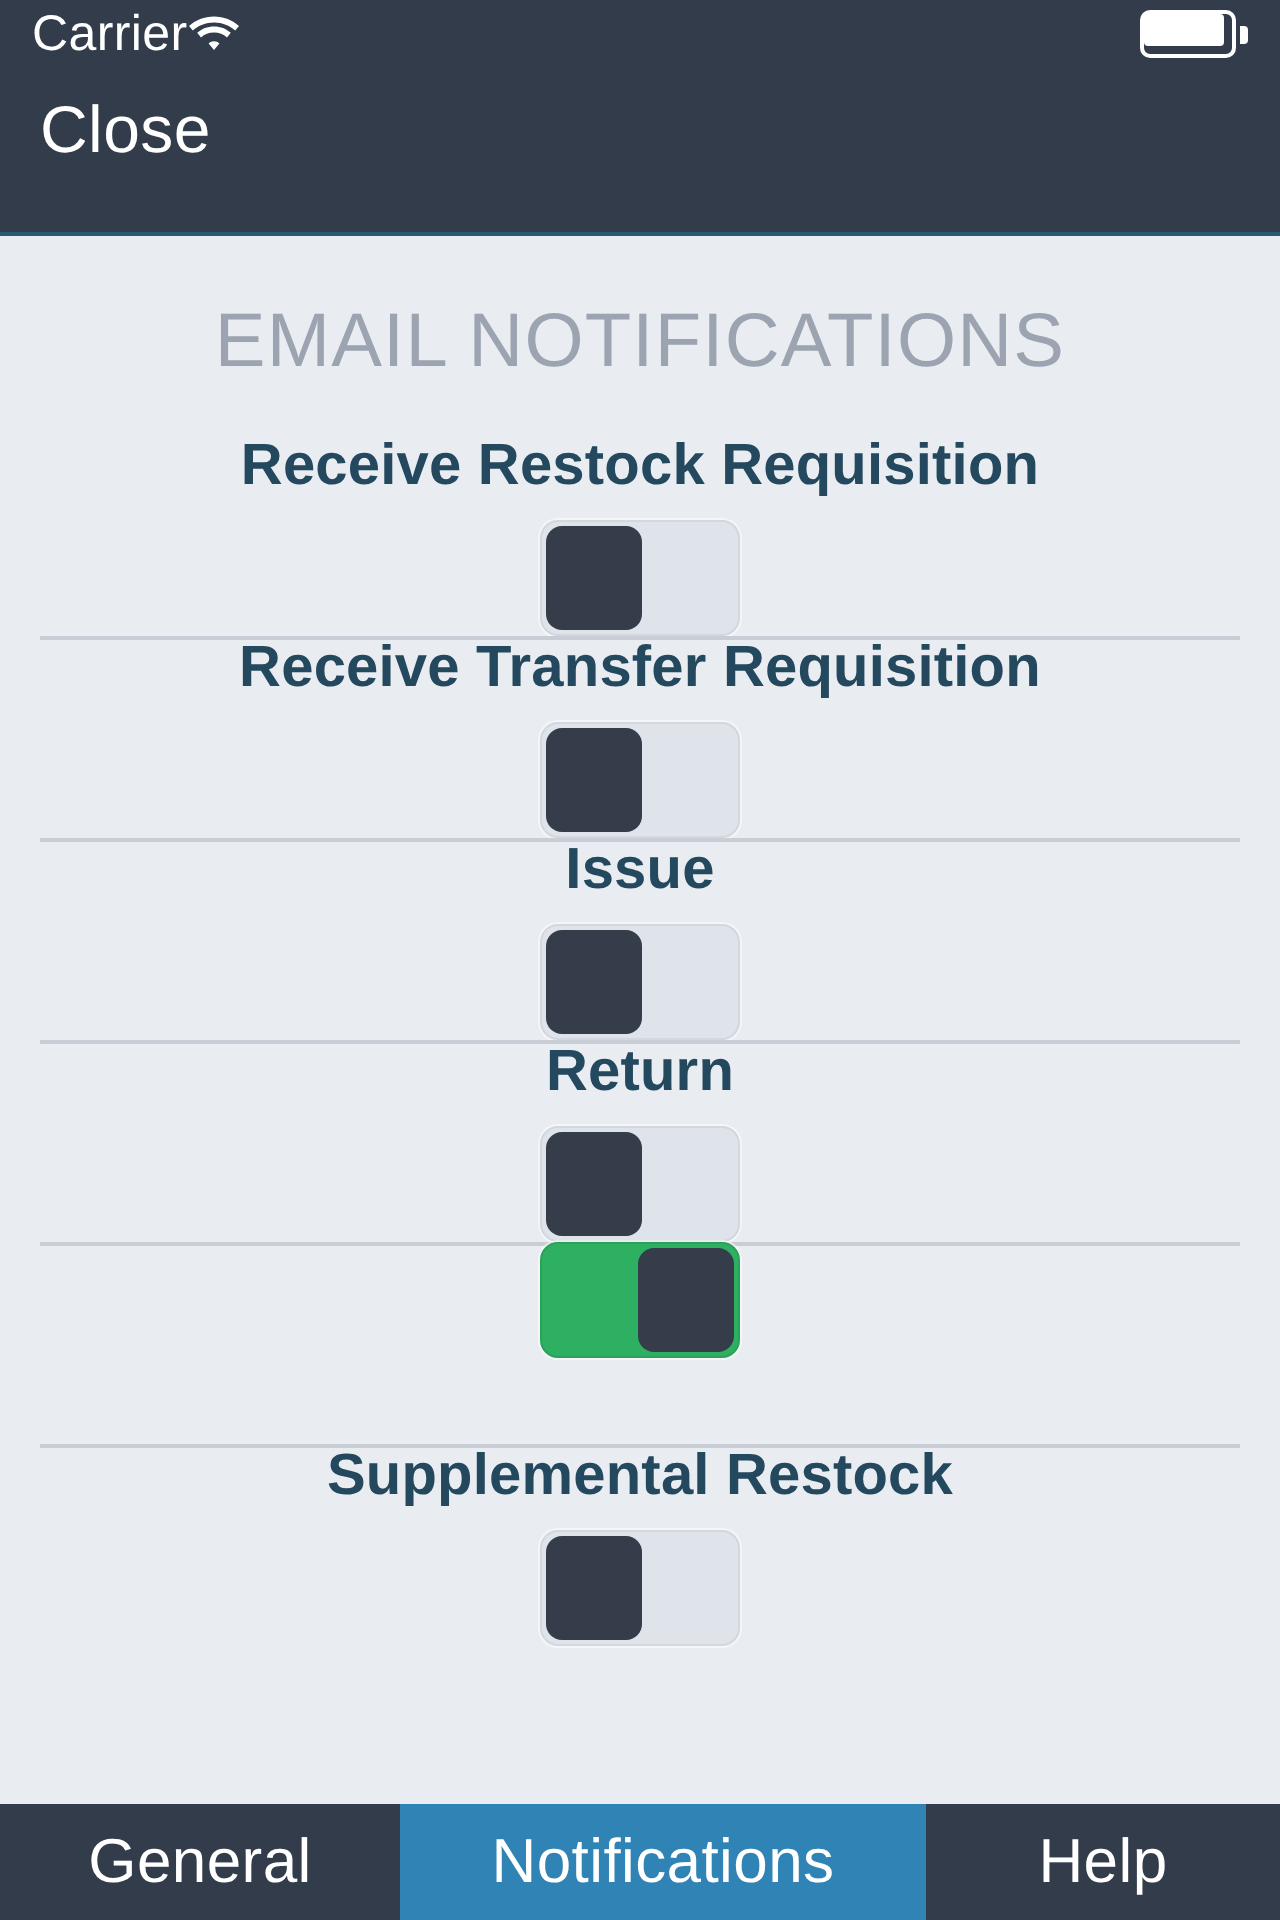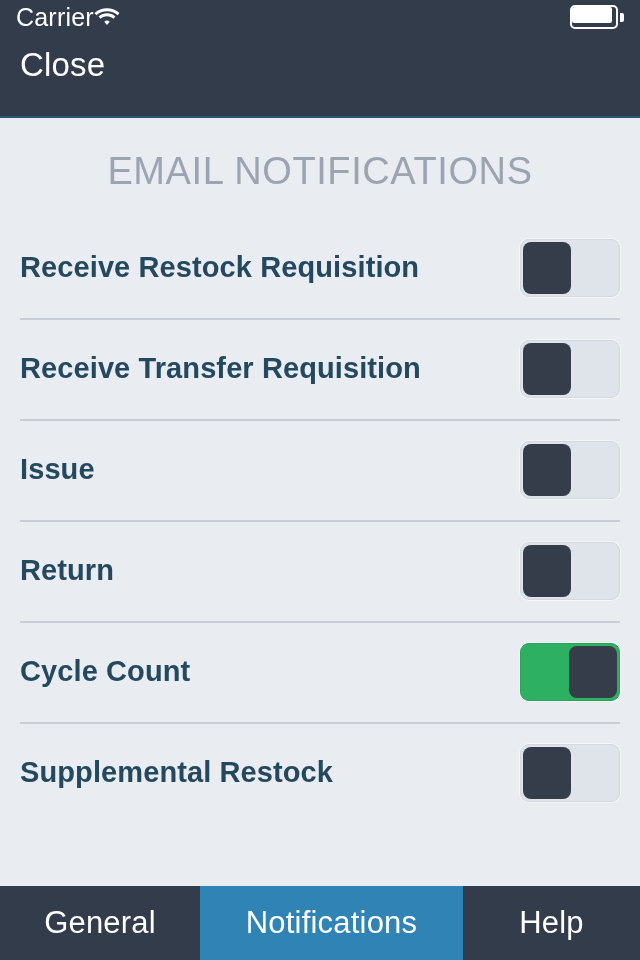--- a/index.html
+++ b/index.html
@@ -75,20 +75,21 @@
     letter-spacing:0.6px;
     padding-top:32px;
     padding-bottom:24px;
   }
   .rows { padding:0; }
   .row {
     position:relative;
     height:101px;
     display:flex; align-items:center; justify-content:space-between;
     padding:0 20px;
+    flex-direction:column;
   }
   .row + .row::before {
     content:"";
     position:absolute; left:20px; right:20px; top:0;
     height:2px; background:#c9ced6;
   }
   .row-label {
     color:#24495f;
     font-size:29px;
     font-weight:700;
@@ -108,21 +109,21 @@
   .toggle .knob {
     position:absolute; top:2px; width:48px; height:52px;
     background:#363d4a; border-radius:8px;
     left:2px;
   }
   .toggle.on { background:#2eb062; border-color:#2aa25a; }
   .toggle.on .knob { left:48px; }
 
   
   .tabbar {
-    position:absolute; bottom:0; left:0; width:640px; height:74px;
+    position:absolute; bottom:0; left:0; width:640px; height:58px;
     display:flex; background:#333c4a;
   }
   .tab {
     display:flex; align-items:center; justify-content:center;
     color:#ffffff;
     font-size:31px; font-weight:400; letter-spacing:0.2px;
     background:#333c4a;
     cursor:pointer;
     height:100%;
   }
@@ -183,21 +184,20 @@
           <span class="knob"></span>
         </span>
       </div>
       <div class="row">
         <span class="row-label">Return</span>
         <span class="toggle">
           <span class="knob"></span>
         </span>
       </div>
       <div class="row">
-        <span class="row-label">Cycle Count</span>
         <span class="toggle on">
           <span class="knob"></span>
         </span>
       </div>
       <div class="row">
         <span class="row-label">Supplemental Restock</span>
         <span class="toggle">
           <span class="knob"></span>
         </span>
       </div>

